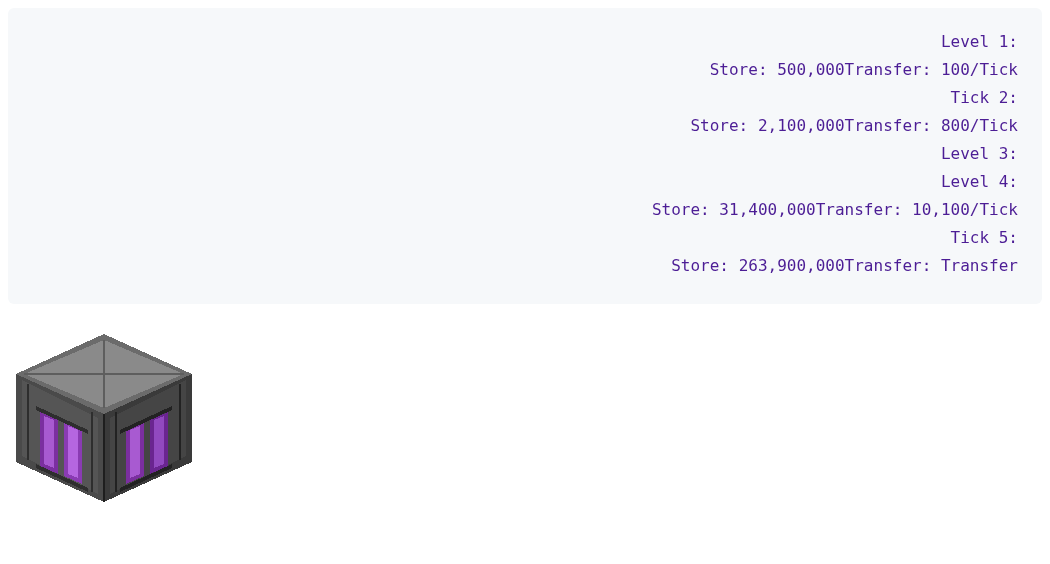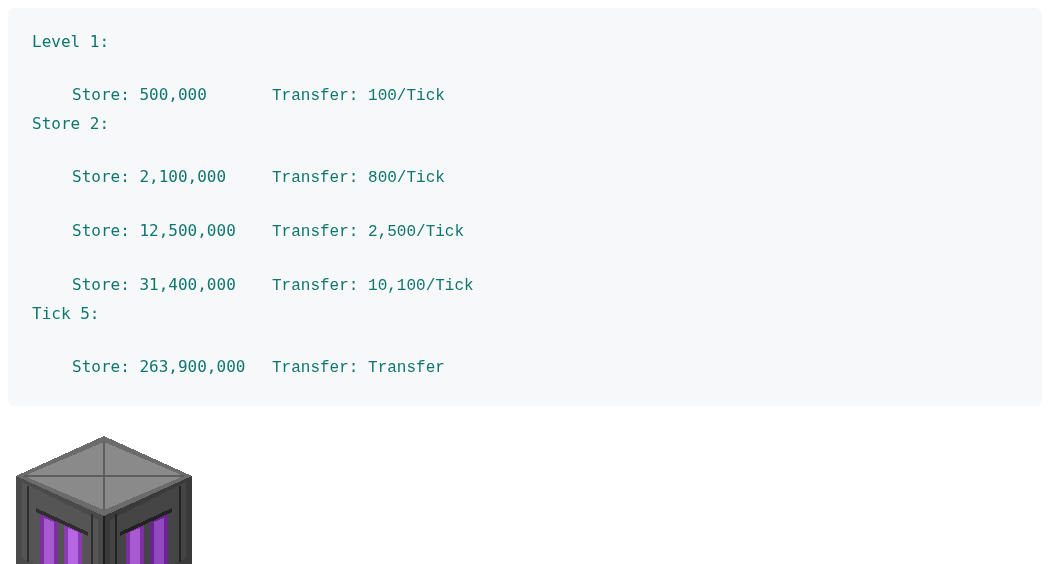--- a/index.html
+++ b/index.html
@@ -1,35 +1,36 @@
 <!DOCTYPE html>
 <html><head>
 <meta charset="utf-8">
 <style>
   html,body{margin:0;padding:0;background:#fff;font-family:ui-monospace,SFMono-Regular,Menlo,Consolas,monospace;}
   .wrap{width:1050px;height:564px;box-sizing:border-box;padding:0;}
-  .codebox{background:#f6f8fa;border-radius:6px;padding:20px 24px 24px 24px;margin:8px 8px 0 8px;font-size:16px;line-height:28px;color:#0f766e;}
+  .codebox{background:#f6f8fa;border-radius:6px;padding:20px 24px 24px 24px;margin:8px 8px 0 8px;font-size:16px;line-height:28px;color:#4c1d95;text-align:right;}
   .row{white-space:pre;}
-  .store{display:inline-block;width:200px;margin-top:25px;}
-  .transfer{display:inline-block;font-family:Liberation Mono, monospace;}
+  .store{display:inline-block;width:200px;}
+  .transfer{display:inline-block;}
   .indent{display:inline-block;width:40px;}
   .block-icon{margin:30px 0 0 16px;width:176px;height:168px;position:relative;}
   .block-icon svg{width:100%;height:100%;}
 </style>
 </head>
 <body>
 
 <div class="wrap">
   <div class="codebox">
 
   <div class="row">Level 1:</div>
       <div class="row"><span class="indent"></span><span class="store"><span>Store:</span> <span>500,000</span></span><span class="transfer"><span>Transfer:</span> <span>100/Tick</span></span></div>
-      <div class="row">Store 2:</div>
+      <div class="row">Tick 2:</div>
       <div class="row"><span class="indent"></span><span class="store"><span>Store:</span> <span>2,100,000</span></span><span class="transfer"><span>Transfer:</span> <span>800/Tick</span></span></div>
-      <div class="row"><span class="indent"></span><span class="store"><span>Store:</span> <span>12,500,000</span></span><span class="transfer"><span>Transfer:</span> <span>2,500/Tick</span></span></div>
+      <div class="row">Level 3:</div>
+      <div class="row">Level 4:</div>
       <div class="row"><span class="indent"></span><span class="store"><span>Store:</span> <span>31,400,000</span></span><span class="transfer"><span>Transfer:</span> <span>10,100/Tick</span></span></div>
       <div class="row">Tick 5:</div>
       <div class="row"><span class="indent"></span><span class="store"><span>Store:</span> <span>263,900,000</span></span><span class="transfer"><span>Transfer:</span> <span>Transfer</span></span></div>
     </div>
 
   <div class="block-icon">
     <svg viewBox="0 0 176 168" shape-rendering="crispEdges">
 
       <polygon points="88,0 176,40 88,80 0,40" fill="#6b6b6b"></polygon>
       <polygon points="88,6 168,40 88,74 8,40" fill="#8a8a8a"></polygon>

